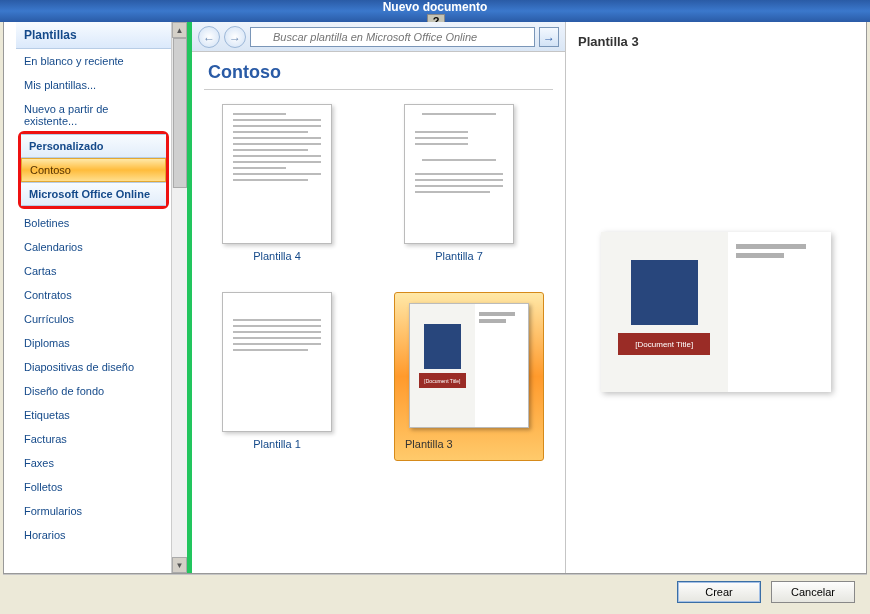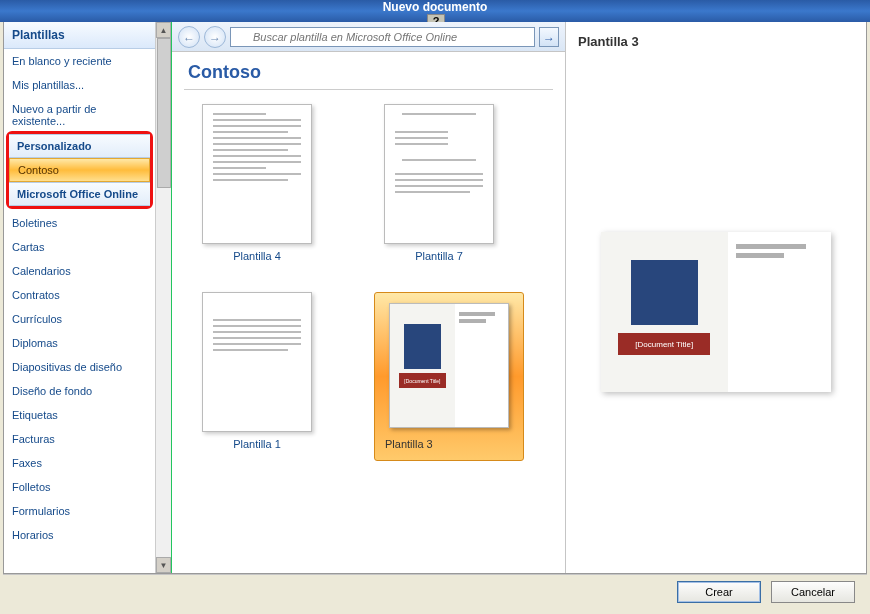--- a/index.html
+++ b/index.html
@@ -5,21 +5,21 @@
 * { box-sizing: border-box; margin: 0; padding: 0; font-family: "Segoe UI", Tahoma, sans-serif; }
 body { background: #ece9d8; width: 870px; height: 614px; overflow: hidden; position: relative; }
 
 .titlebar { background: linear-gradient(#2a5ba6,#3b78cc,#2a5ba6); height: 22px; display: flex; align-items: center; padding: 0 4px; color: #fff; font-size: 12px; font-weight: bold; flex-direction: column; }
 .titlebar .spacer { flex: 1; }
 .titlebar .winbtn { width: 18px; height: 16px; background: #c4c3b4; border: 1px solid #888; margin-left: 2px; display: flex; align-items: center; justify-content: center; font-size: 11px; font-family: Arial; color:#000; cursor: pointer;}
 
 .dialog-body { display: flex; height: 552px; background: #fff; border: 1px solid #999; border-top:none; margin: 0 3px; }
 
 
-.sidebar-wrap { width: 168px; display:flex; border-right:1px solid #22c55e;}
+.sidebar-wrap { width: 188px; display:flex; border-right:5px solid #22c55e;padding-left:12px;}
 .sidebar { flex:1; overflow: hidden; }
 .scrollbar { width: 16px; background: #e8e8e8; border-left:1px solid #ccc; display:flex; flex-direction:column;}
 .scrollbar .sbtn { height:16px; background:#d4d0c8; border:1px solid #aaa; font-size:8px; display:flex;align-items:center;justify-content:center;color:#555;cursor:pointer;}
 .scrollbar .thumb { width:14px; background:#cfcfcf; border:1px solid #aaa; margin:0 auto; flex:0 0 150px;}
 .scrollbar .track { flex:1; background:#f0f0f0;}
 
 .side-header { background: linear-gradient(#f7fbff,#dbe9fb); border-bottom:1px solid #b8cde6; color:#154a8a; font-weight:bold; font-size:12px; padding:6px 8px; }
 .side-item { color:#154a8a; font-size:11px; padding:6px 8px; cursor:pointer; white-space:nowrap; }
 
 .highlight-box { border:3px solid #e11; border-radius:6px; margin:-2px 2px 2px 2px; }
@@ -89,22 +89,22 @@
       <div class="side-item">Mis plantillas...</div>
       <div class="side-item" style="white-space:normal;">Nuevo a partir de existente...</div>
 
       <div class="highlight-box">
         <div class="section-header">Personalizado</div>
         <div class="selected-item">Contoso</div>
         <div class="section-header">Microsoft Office Online</div>
       </div>
 
       <div class="side-item">Boletines</div>
+      <div class="side-item">Calendarios</div>
       <div class="side-item">Cartas</div>
-      <div class="side-item">Calendarios</div>
       <div class="side-item">Contratos</div>
       <div class="side-item">Currículos</div>
       <div class="side-item">Diplomas</div>
       <div class="side-item">Diapositivas de diseño</div>
       <div class="side-item">Diseño de fondo</div>
       <div class="side-item">Etiquetas</div>
       <div class="side-item">Facturas</div>
       <div class="side-item">Faxes</div>
       <div class="side-item">Folletos</div>
       <div class="side-item">Formularios</div>

